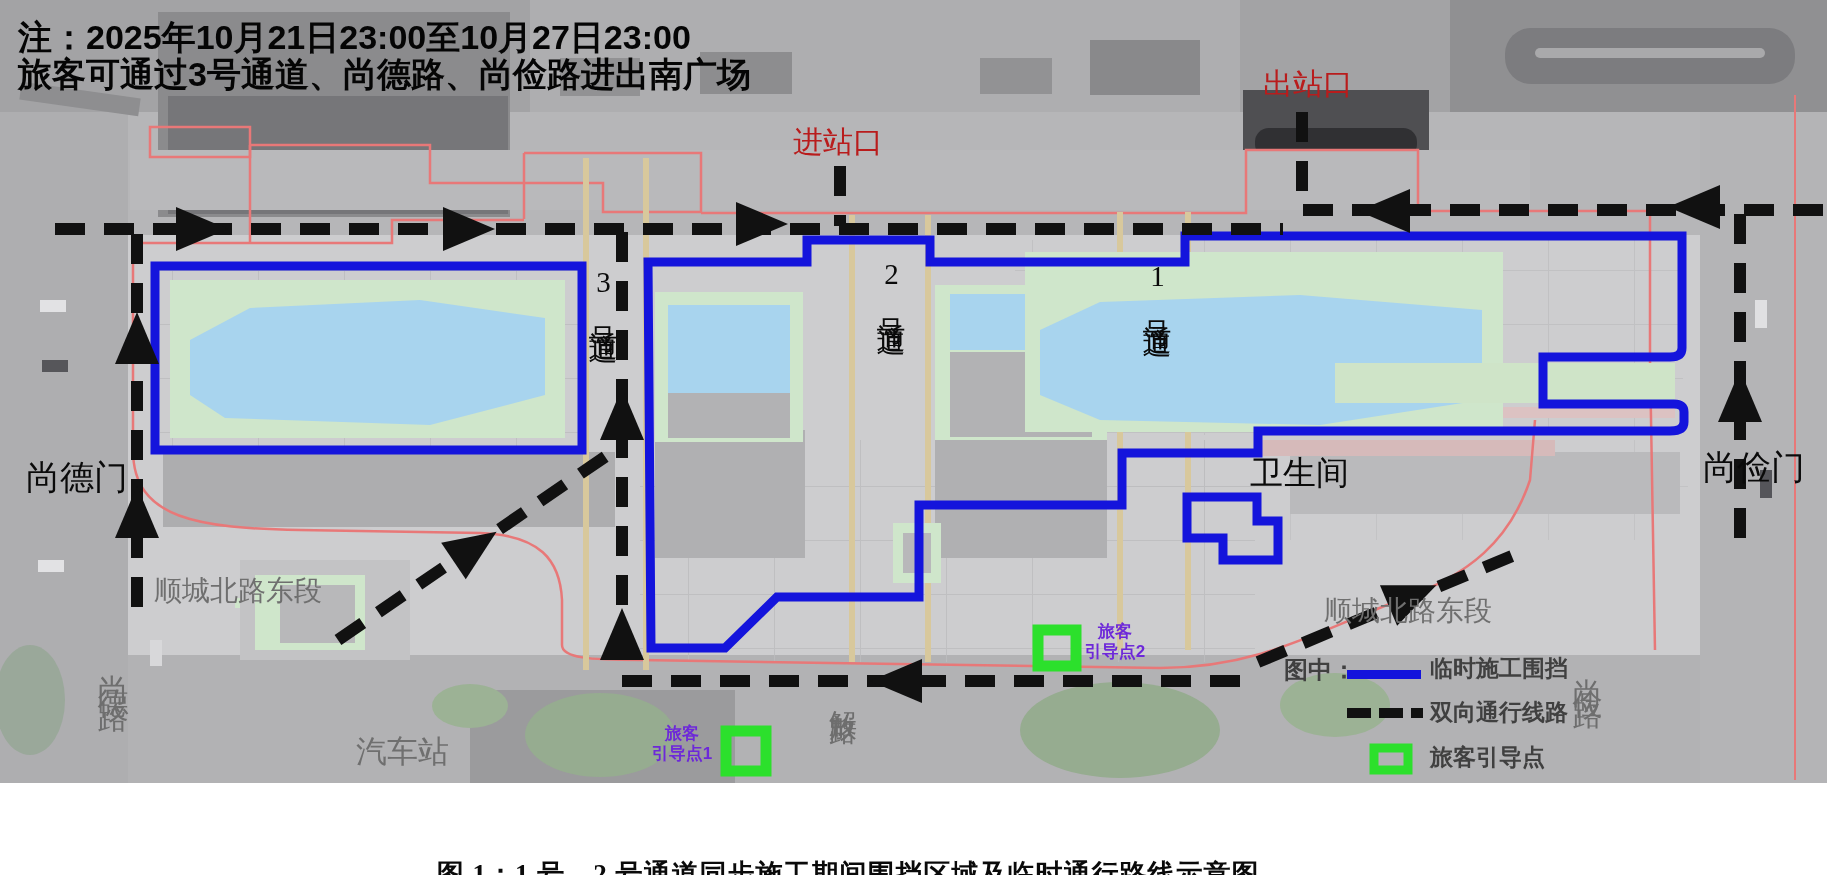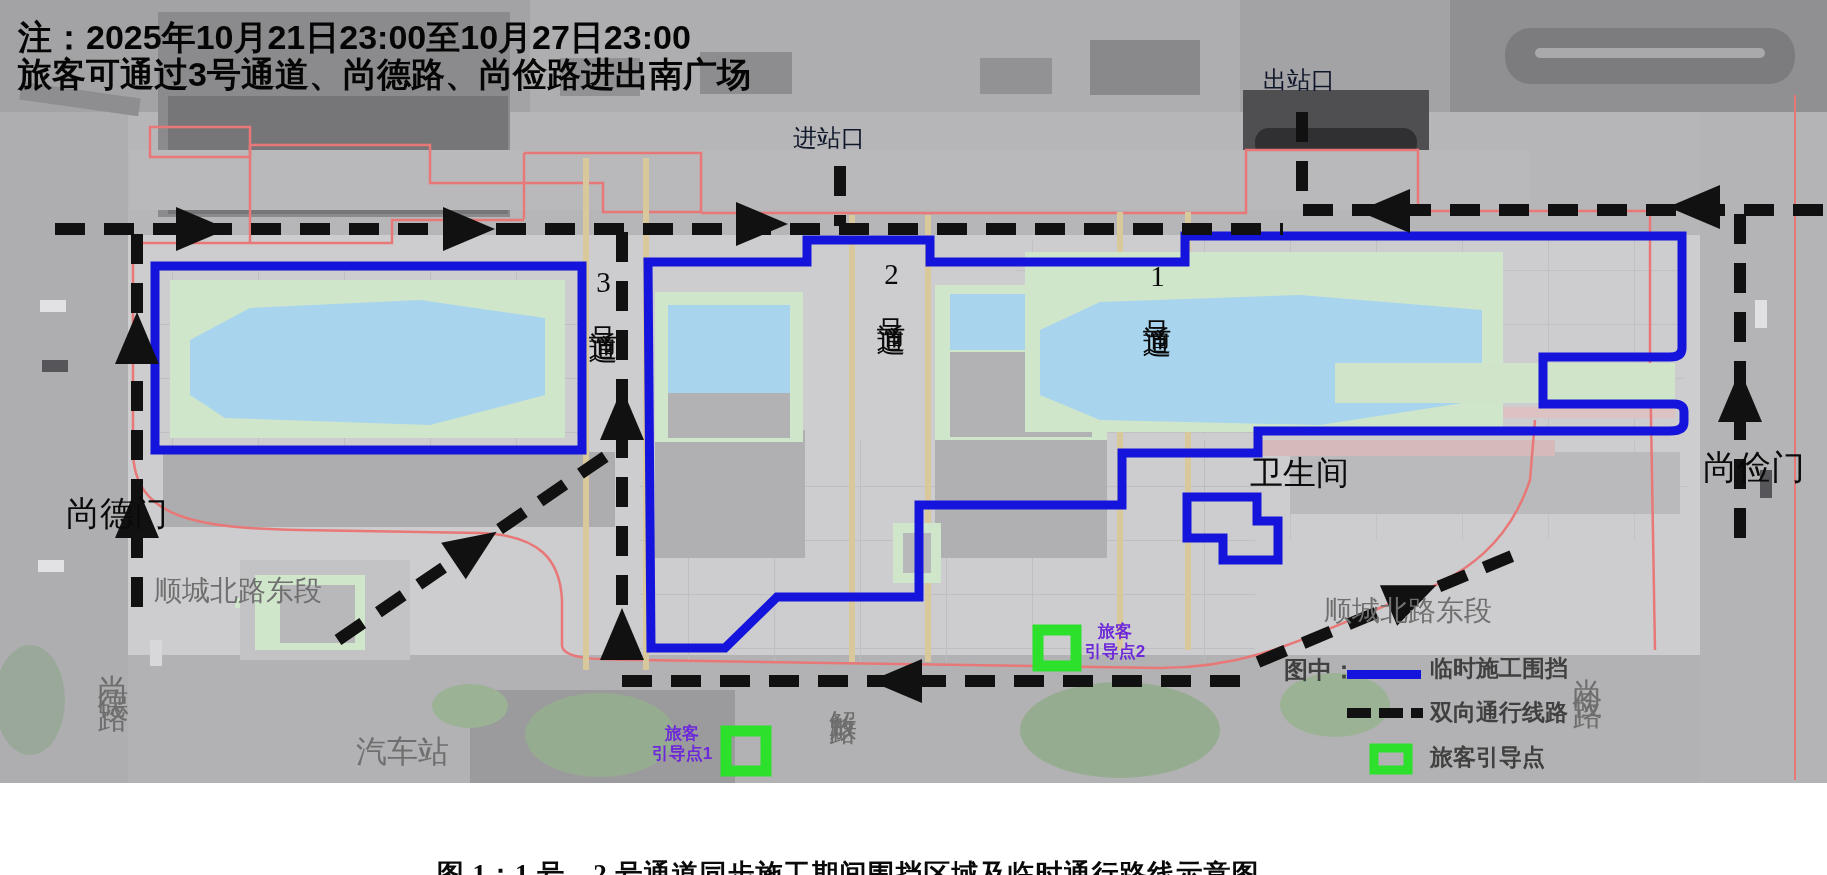--- a/index.html
+++ b/index.html
@@ -5,21 +5,21 @@
   html,body{margin:0;padding:0;background:#ffffff;}
   #stage{position:relative;width:1827px;height:875px;background:#ffffff;overflow:hidden;
          font-family:"Liberation Serif","DejaVu Serif",serif;}
   #map{position:absolute;left:0;top:0;width:1827px;height:713px;background:#c6c6c8;}
   #map svg{position:absolute;left:0;top:0;}
   .lbl{position:absolute;white-space:nowrap;color:#000;line-height:1.05;}
   .note{font-family:"Liberation Sans","DejaVu Sans",sans-serif;font-weight:bold;
         font-size:34px;color:#050505;letter-spacing:0px;}
   .gate{font-size:34px;color:#0a0a0a;}
   .poi{font-size:33px;color:#0a0a0a;margin-left:24px;}
-  .entr{font-size:24px;color:#0f172a;}
+  .entr{font-size:30px;color:#b91c1c;}
   .vchan{writing-mode:vertical-rl;text-orientation:upright;font-size:29px;color:#0a0a0a;letter-spacing:5px;}
   .street{font-size:28px;color:#6f6f6f;}
   .vstreet{writing-mode:vertical-rl;text-orientation:upright;color:#6e6e6e;}
   .guide{font-family:"Liberation Sans","DejaVu Sans",sans-serif;font-size:17px;font-weight:bold;
          color:#6d28d9;text-align:center;line-height:1.15;white-space:nowrap;}
   .legend{font-size:24px;font-weight:bold;color:#404040;}
   #caption{position:absolute;left:0;top:810px;width:1696px;text-align:center;
            font-size:27px;font-weight:600;color:#0a0a0a;letter-spacing:1px;margin-top:46px;}
 </style>
 </head>
@@ -189,21 +189,21 @@
     <div class="lbl note" style="left:18px;top:20px;">注：2025年10月21日23:00至10月27日23:00</div>
     <div class="lbl note" style="left:18px;top:57px;">旅客可通过3号通道、尚德路、尚俭路进出南广场</div>
 
     <div class="lbl entr" style="left:793px;top:126px;">进站口</div>
     <div class="lbl entr" style="left:1263px;top:68px;">出站口</div>
 
     <div class="lbl vchan" style="left:588px;top:266px;">3号通道</div>
     <div class="lbl vchan" style="left:876px;top:258px;">2号通道</div>
     <div class="lbl vchan" style="left:1142px;top:260px;">1号通道</div>
 
-    <div class="lbl gate" style="left:26px;top:496px;margin-left:40px;">尚德门</div>
+    <div class="lbl gate" style="left:26px;top:460px;">尚德门</div>
     <div class="lbl gate" style="left:1703px;top:450px;">尚俭门</div>
 
     <div class="lbl poi" style="left:1226px;top:456px;">卫生间</div>
 
     <div class="lbl street" style="left:154px;top:576px;">顺城北路东段</div>
     <div class="lbl street" style="left:1324px;top:596px;">顺城北路东段</div>
     <div class="lbl street" style="left:356px;top:736px;font-size:31px;">汽车站</div>
 
     <div class="lbl vstreet" style="left:96px;top:650px;font-size:31px;letter-spacing:14px;">尚德路</div>
     <div class="lbl vstreet" style="left:1572px;top:654px;font-size:30px;letter-spacing:11px;">尚俭路</div>

